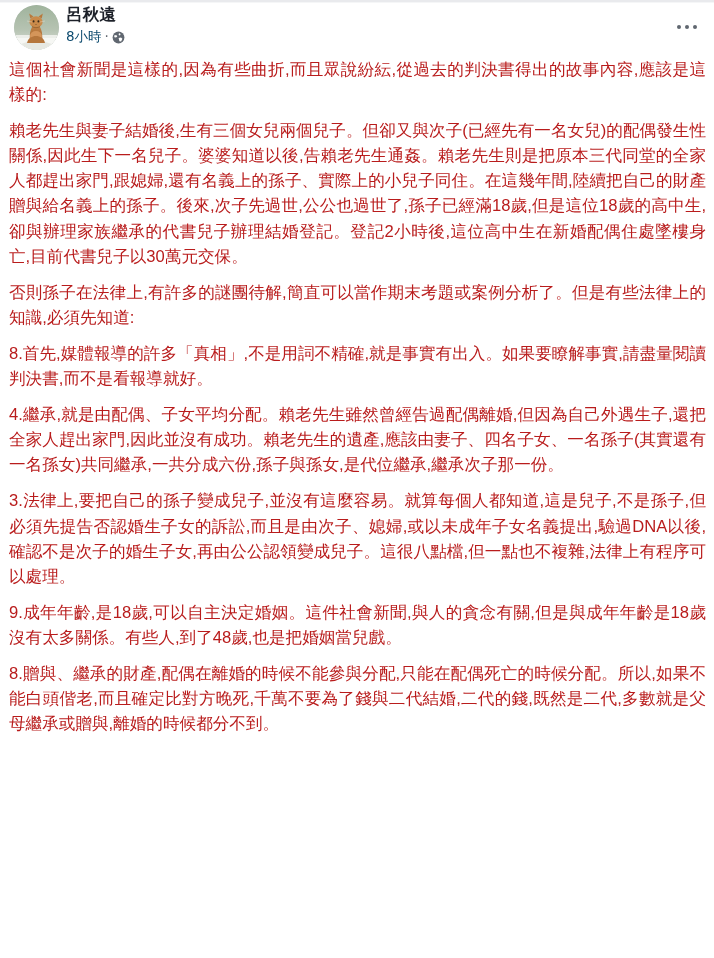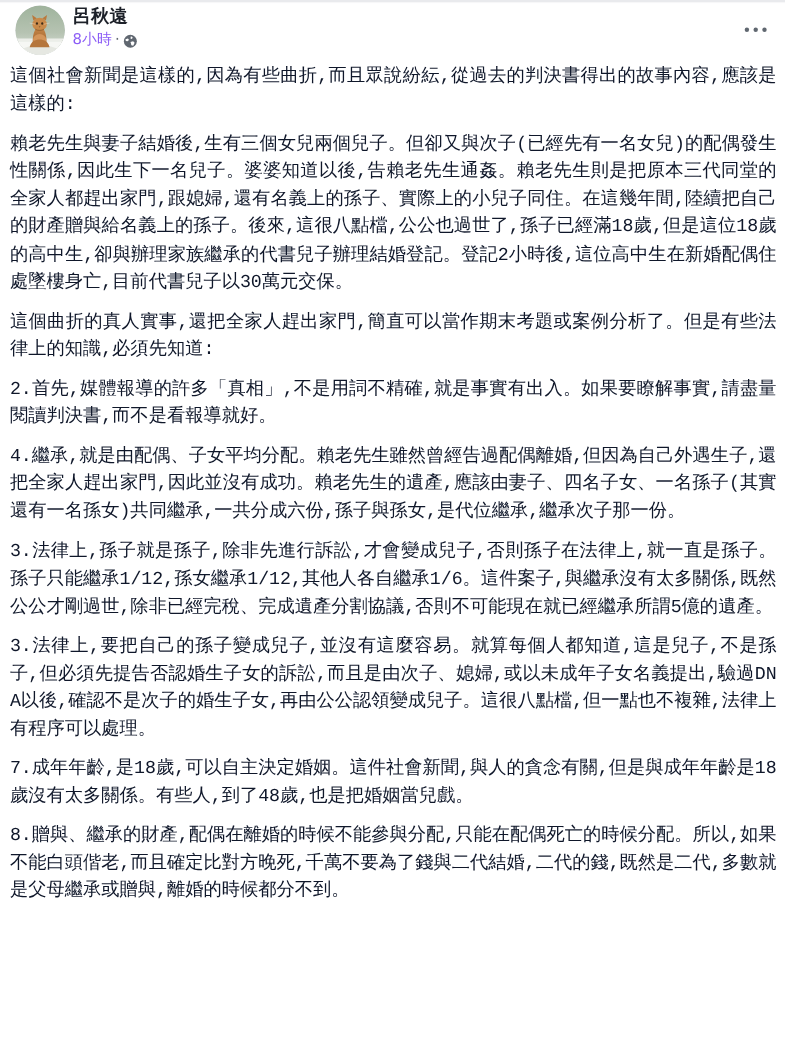--- a/index.html
+++ b/index.html
@@ -80,21 +80,21 @@
 
   .meta-row {
     display: flex;
     align-items: center;
     margin-top: 1px;
     height: 18px;
   }
   .meta-time {
     font-size: 13.5px;
     line-height: 18px;
-    color: #8b5cf6;
+    color: #0c4a6e;
     white-space: nowrap;
   }
   .meta-dot {
     font-size: 13.5px;
     line-height: 18px;
     color: #616770;
     margin: 0 3px;
   }
   .globe-icon {
     display: inline-block;
@@ -128,24 +128,24 @@
   .post-body {
     position: absolute;
     top: 57px;
     left: 0;
     width: 714px;
     padding: 0 8px 0 9px;
     box-sizing: border-box;
   }
 
   .para {
-    font-family: Liberation Mono, monospace;
+    font-family: Liberation Sans, sans-serif;
     font-size: 16.6px;
     line-height: 25.1px;
-    color: #0f172a;
+    color: #b91c1c;
     margin: 0 0 11px 0;
     text-align: justify;
     text-justify: inter-character;
     letter-spacing: 0px;
     word-break: break-all;
   }
   .para:last-child { margin-bottom: 0; }
 </style>
 </head>
 <body>
@@ -214,24 +214,23 @@
 
     <div class="more-button">
       <span class="dot"></span>
       <span class="dot"></span>
       <span class="dot"></span>
     </div>
   </div>
 
   <div class="post-body">
     <p class="para">這個社會新聞是這樣的,因為有些曲折,而且眾說紛紜,從過去的判決書得出的故事內容,應該是這樣的:</p>
-    <p class="para">賴老先生與妻子結婚後,生有三個女兒兩個兒子。但卻又與次子(已經先有一名女兒)的配偶發生性關係,因此生下一名兒子。婆婆知道以後,告賴老先生通姦。賴老先生則是把原本三代同堂的全家人都趕出家門,跟媳婦,還有名義上的孫子、實際上的小兒子同住。在這幾年間,陸續把自己的財產贈與給名義上的孫子。後來,這很八點檔,公公也過世了,孫子已經滿18歲,但是這位18歲的高中生,卻與辦理家族繼承的代書兒子辦理結婚登記。登記2小時後,這位高中生在新婚配偶住處墜樓身亡,目前代書兒子以30萬元交保。</p>
-    <p class="para">這個曲折的真人實事,還把全家人趕出家門,簡直可以當作期末考題或案例分析了。但是有些法律上的知識,必須先知道:</p>
-    <p class="para">2.首先,媒體報導的許多「真相」,不是用詞不精確,就是事實有出入。如果要瞭解事實,請盡量閱讀判決書,而不是看報導就好。</p>
+    <p class="para">賴老先生與妻子結婚後,生有三個女兒兩個兒子。但卻又與次子(已經先有一名女兒)的配偶發生性關係,因此生下一名兒子。婆婆知道以後,告賴老先生通姦。賴老先生則是把原本三代同堂的全家人都趕出家門,跟媳婦,還有名義上的孫子、實際上的小兒子同住。在這幾年間,陸續把自己的財產贈與給名義上的孫子。後來,次子先過世,公公也過世了,孫子已經滿18歲,但是這位18歲的高中生,卻與辦理家族繼承的代書兒子辦理結婚登記。登記2小時後,這位高中生在新婚配偶住處墜樓身亡,目前代書兒子以30萬元交保。</p>
+    <p class="para">否則孫子在法律上,有許多的謎團待解,簡直可以當作期末考題或案例分析了。但是有些法律上的知識,必須先知道:</p>
+    <p class="para">8.首先,媒體報導的許多「真相」,不是用詞不精確,就是事實有出入。如果要瞭解事實,請盡量閱讀判決書,而不是看報導就好。</p>
     <p class="para">4.繼承,就是由配偶、子女平均分配。賴老先生雖然曾經告過配偶離婚,但因為自己外遇生子,還把全家人趕出家門,因此並沒有成功。賴老先生的遺產,應該由妻子、四名子女、一名孫子(其實還有一名孫女)共同繼承,一共分成六份,孫子與孫女,是代位繼承,繼承次子那一份。</p>
-    <p class="para">3.法律上,孫子就是孫子,除非先進行訴訟,才會變成兒子,否則孫子在法律上,就一直是孫子。孫子只能繼承1/12,孫女繼承1/12,其他人各自繼承1/6。這件案子,與繼承沒有太多關係,既然公公才剛過世,除非已經完稅、完成遺產分割協議,否則不可能現在就已經繼承所謂5億的遺產。</p>
     <p class="para">3.法律上,要把自己的孫子變成兒子,並沒有這麼容易。就算每個人都知道,這是兒子,不是孫子,但必須先提告否認婚生子女的訴訟,而且是由次子、媳婦,或以未成年子女名義提出,驗過DNA以後,確認不是次子的婚生子女,再由公公認領變成兒子。這很八點檔,但一點也不複雜,法律上有程序可以處理。</p>
-    <p class="para">7.成年年齡,是18歲,可以自主決定婚姻。這件社會新聞,與人的貪念有關,但是與成年年齡是18歲沒有太多關係。有些人,到了48歲,也是把婚姻當兒戲。</p>
+    <p class="para">9.成年年齡,是18歲,可以自主決定婚姻。這件社會新聞,與人的貪念有關,但是與成年年齡是18歲沒有太多關係。有些人,到了48歲,也是把婚姻當兒戲。</p>
     <p class="para">8.贈與、繼承的財產,配偶在離婚的時候不能參與分配,只能在配偶死亡的時候分配。所以,如果不能白頭偕老,而且確定比對方晚死,千萬不要為了錢與二代結婚,二代的錢,既然是二代,多數就是父母繼承或贈與,離婚的時候都分不到。</p>
 
   </div>
 
 </div>
 
 </body></html>

